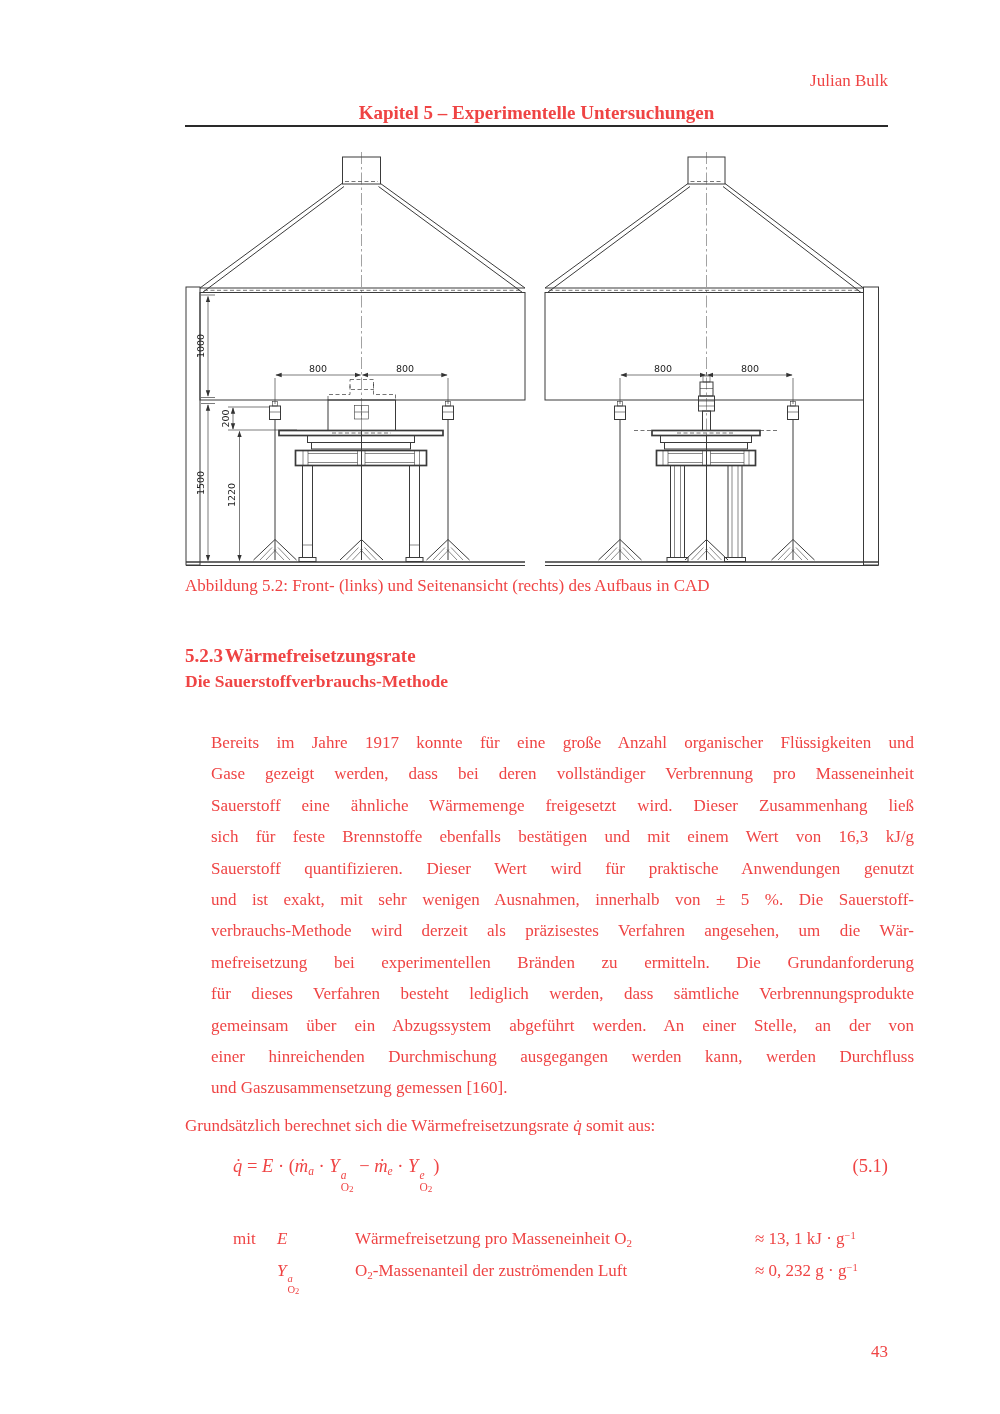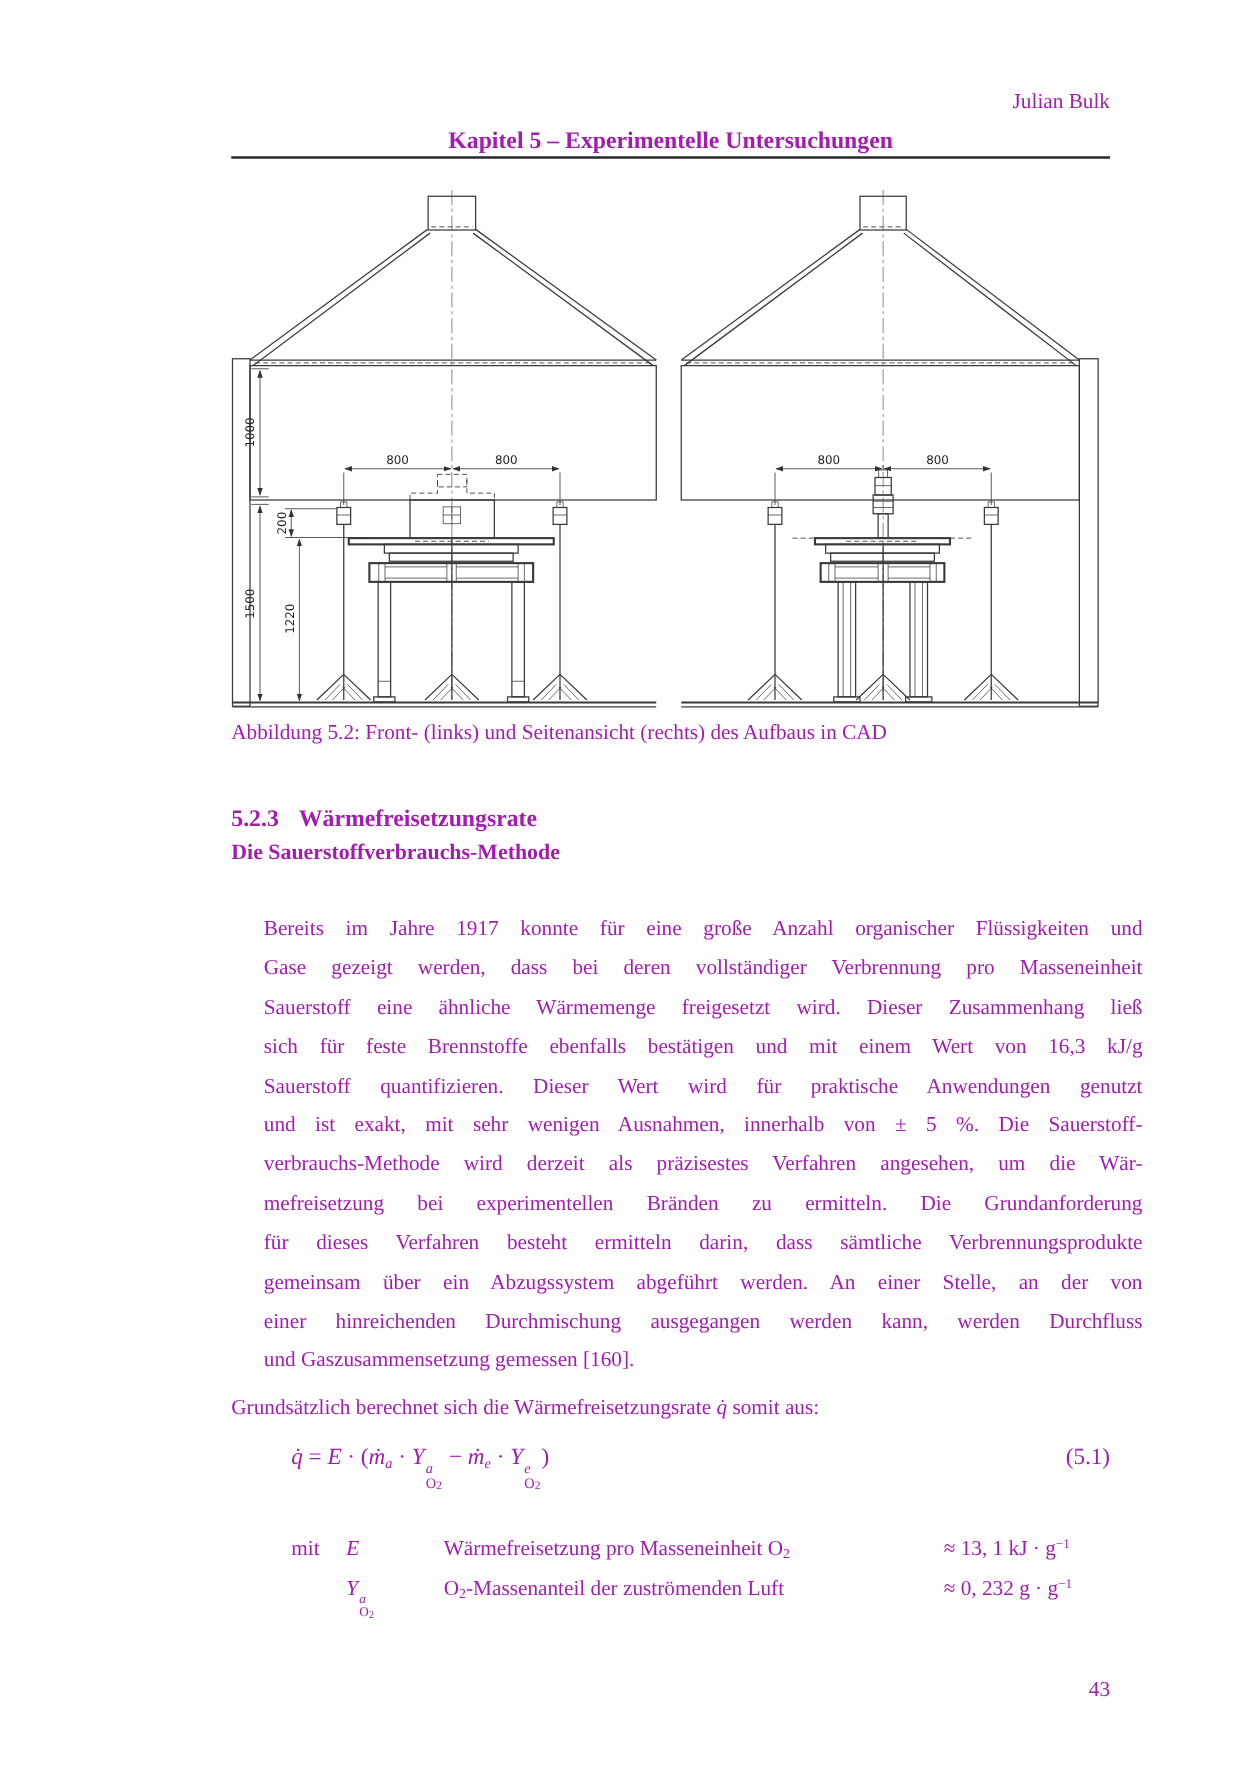--- a/index.html
+++ b/index.html
@@ -1,27 +1,27 @@
 <!DOCTYPE html>
 <html><head>
 <meta charset="utf-8">
 <style>
   html,body { margin:0; padding:0; background:#ffffff; }
   .page {
     position:relative; width:1000px; height:1414px; background:#ffffff;
-    font-family:"Liberation Serif","DejaVu Serif",serif; color:#a21caf;
+    font-family:"Liberation Serif","DejaVu Serif",serif; color:#ef4444;
     overflow:hidden;
   }
   .hdr-author { position:absolute; top:71px; left:185px; width:703px; text-align:right; font-size:17px; }
   .hdr-chapter { position:absolute; top:102px; left:185px; width:703px; text-align:center; font-size:19px; font-weight:bold; }
   .hdr-rule { position:absolute; top:125px; left:185px; width:703px; height:2px; background:#2a2a2a; }
   .figure-svg { position:absolute; left:182px; top:143px; }
   .caption { position:absolute; top:576px; left:185px; width:703px; font-size:17px; }
   .sec { position:absolute; top:645px; left:185px; width:703px; font-size:19px; font-weight:bold; margin:0; }
-  .sec-num { margin-right:16px; }
+  .sec-num { margin-right:2px; }
   .subsec { position:absolute; top:671px; left:185px; width:703px; font-size:17.5px; font-weight:bold; margin:0; }
   .body-text { position:absolute; top:727px; left:185px; width:703px; font-size:17px;margin-left:26px; }
   .jline { line-height:31.4px; text-align:justify; text-align-last:justify; text-justify:inter-word; white-space:normal; }
   .jline.last { text-align-last:left; }
   .lead { position:absolute; top:1110px; left:185px; width:703px; font-size:17px; line-height:31.4px; }
   .eq-row { position:absolute; top:1156px; left:185px; width:703px; font-size:18.5px; display:flex; justify-content:space-between; align-items:baseline; }
   .eq { padding-left:48px; }
   .mi { font-style:italic; }
   .msub { font-size:0.62em; font-style:italic; vertical-align:-0.3em; }
   .supsub { display:inline-flex; flex-direction:column; align-items:flex-start; font-size:0.62em; line-height:1.05; vertical-align:-0.6em; margin-left:1px; margin-right:1px; }
@@ -244,21 +244,21 @@
 
   <div class="body-text">
     <div class="jline">Bereits im Jahre 1917 konnte für eine große Anzahl organischer Flüssigkeiten und</div>
     <div class="jline">Gase gezeigt werden, dass bei deren vollständiger Verbrennung pro Masseneinheit</div>
     <div class="jline">Sauerstoff eine ähnliche Wärmemenge freigesetzt wird. Dieser Zusammenhang ließ</div>
     <div class="jline">sich für feste Brennstoffe ebenfalls bestätigen und mit einem Wert von 16,3 kJ/g</div>
     <div class="jline">Sauerstoff quantifizieren. Dieser Wert wird für praktische Anwendungen genutzt</div>
     <div class="jline">und ist exakt, mit sehr wenigen Ausnahmen, innerhalb von ± 5 %. Die Sauerstoff-</div>
     <div class="jline">verbrauchs-Methode wird derzeit als präzisestes Verfahren angesehen, um die Wär-</div>
     <div class="jline">mefreisetzung bei experimentellen Bränden zu ermitteln. Die Grundanforderung</div>
-    <div class="jline">für dieses Verfahren besteht ermitteln darin, dass sämtliche Verbrennungsprodukte</div>
+    <div class="jline">für dieses Verfahren besteht lediglich werden, dass sämtliche Verbrennungsprodukte</div>
     <div class="jline">gemeinsam über ein Abzugssystem abgeführt werden. An einer Stelle, an der von</div>
     <div class="jline">einer hinreichenden Durchmischung ausgegangen werden kann, werden Durchfluss</div>
     <div class="jline last">und Gaszusammensetzung gemessen [160].</div>
   </div>
 
   <div class="lead"><span>Grundsätzlich berechnet sich die Wärmefreisetzungsrate </span><span class="mi">q̇</span><span> somit aus:</span></div>
 
   <div class="eq-row">
     <div class="eq"><span class="mi">q̇</span><span> = </span><span class="mi">E</span><span> · (</span><span class="mi">ṁ</span><span class="msub">a</span><span> · </span><span class="mi">Y</span><span class="supsub">
           <span class="s-sup">a</span>

